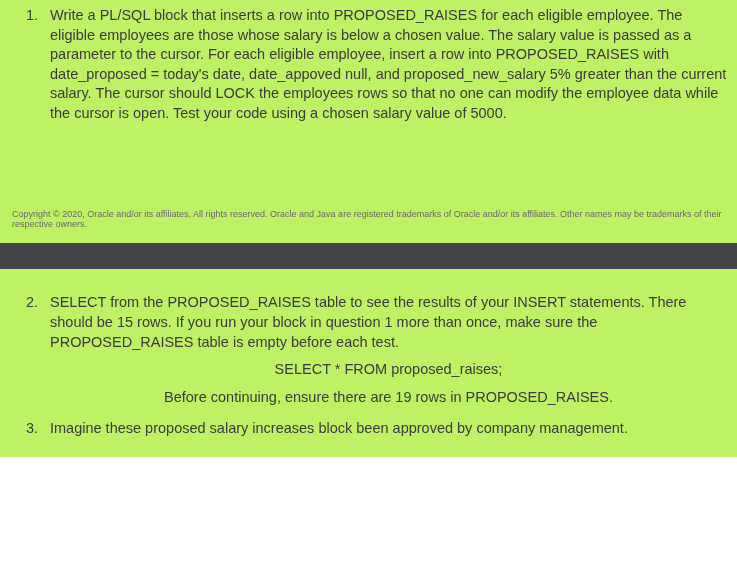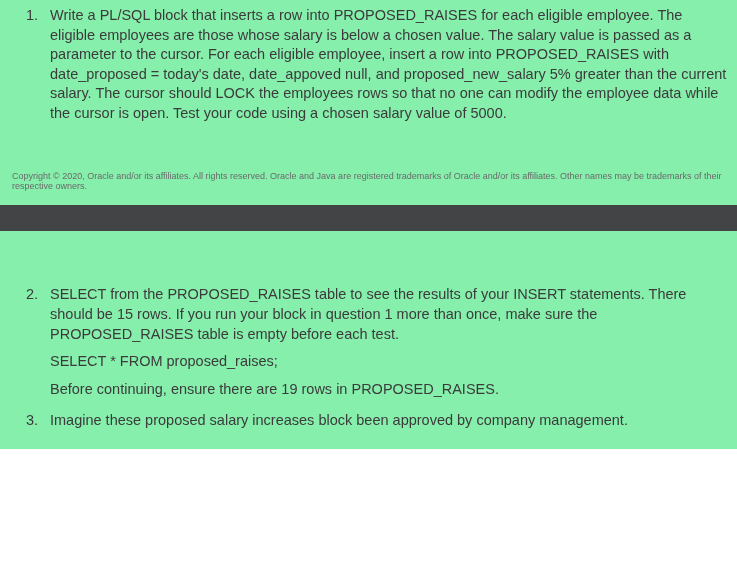--- a/index.html
+++ b/index.html
@@ -4,56 +4,57 @@
 <style>
   html, body {
     margin: 0;
     padding: 0;
     width: 737px;
     font-family: Arial, Helvetica, sans-serif;
     background: #ffffff;
     color: #333333;
   }
   .page-section {
-    background: #86efac;
+    background: #bef264;
     padding: 6px 10px 6px 10px;
   }
   .gap {
     height: 26px;
     background: #434446;
   }
   ol.qlist {
     margin: 0;
     padding: 0 0 0 32px;
     list-style: decimal;
   }
   ol.qlist > li {
     padding-left: 8px;
     margin-bottom: 12px;
     font-size: 14.5px;
     line-height: 1.35;
     color: #3b3b3b;
   }
   .indent-block {
     margin-top: 8px;
+    text-align: center;
   }
   .code-line {
     margin-top: 8px;
     font-size: 14.5px;
   }
   .copyright {
     font-size: 9px;
     color: #6a6a6a;
-    margin-top: 48px;
+    margin-top: 86px;
     margin-bottom: 8px;
     padding-left: 2px;
   }
   
   .page2 {
-    padding-top: 54px;
+    padding-top: 24px;
   }
 </style>
 </head>
 <body>
 
 <div class="page-section">
   <ol class="qlist" start="1">
     <li>
       <span>Write a PL/SQL block that inserts a row into PROPOSED_RAISES for each eligible employee. The eligible employees are those whose salary is below a chosen value. The salary value is passed as a parameter to the cursor. For each eligible employee, insert a row into PROPOSED_RAISES with date_proposed = today's date, date_appoved null, and proposed_new_salary 5% greater than the current salary. The cursor should LOCK the employees rows so that no one can modify the employee data while the cursor is open. Test your code using a chosen salary value of 5000.</span>
     </li>

